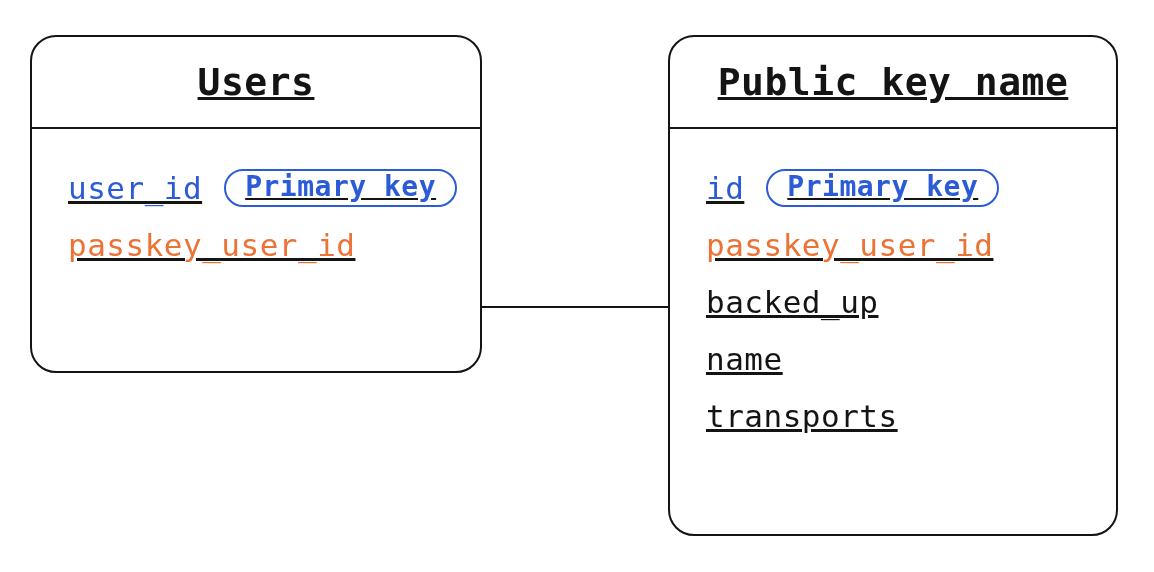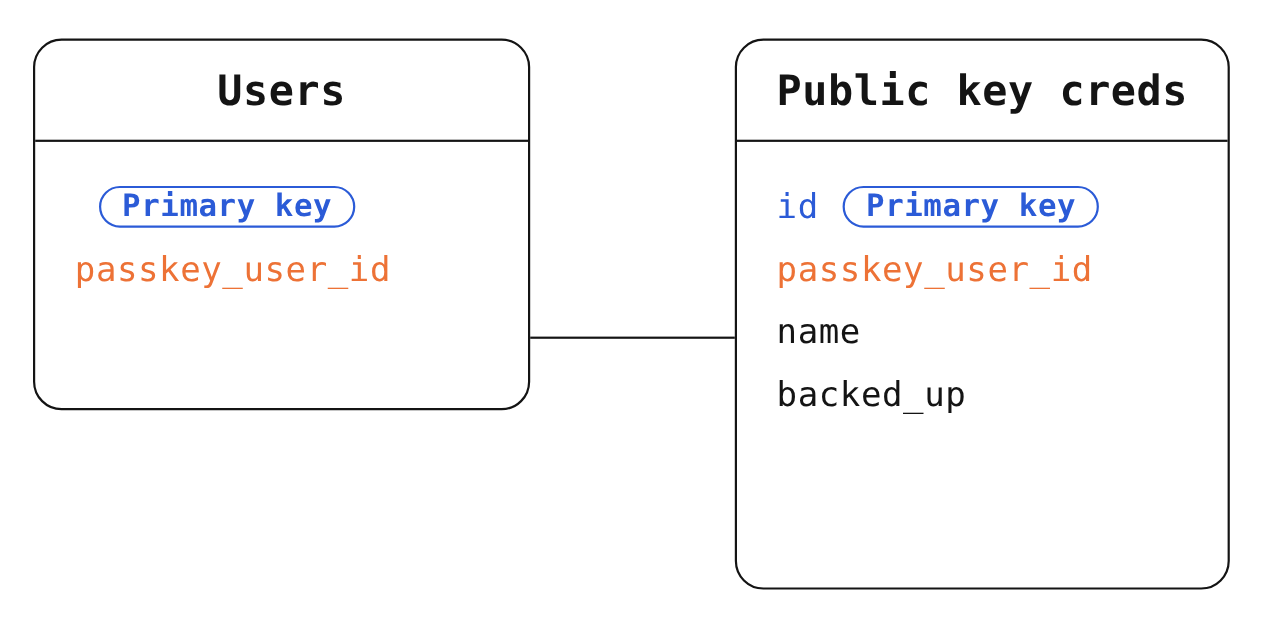--- a/index.html
+++ b/index.html
@@ -18,20 +18,21 @@
     background: var(--bg);
     font-family: "DejaVu Sans Mono", "Liberation Mono", monospace;
     color: var(--text-black);
     overflow: hidden;
   }
   .card {
     position: absolute;
     background: var(--bg);
     border: 2px solid var(--border-color);
     border-radius: 26px;
+    text-decoration: underline;
   }
   .card-users  { left: 30px;  top: 35px; width: 452px; height: 338px; }
   .card-creds  { left: 668px; top: 35px; width: 450px; height: 501px; }
   .card-header {
     height: 92px;
     border-bottom: 2px solid var(--border-color);
     display: flex;
     align-items: center;
     justify-content: center;
   }
@@ -82,44 +83,48 @@
 <body>
 
 <div class="canvas">
 
   <div class="card card-users">
     <div class="card-header">
       <span class="card-title">Users</span>
     </div>
     <div class="card-body">
       <div class="field-row">
+        <span class="field-name c-blue">user_id</span>
         <span class="pk-badge">Primary key</span>
       </div>
       <div class="field-row">
         <span class="field-name c-orange">passkey_user_id</span>
       </div>
     </div>
   </div>
 
   <div class="connector"></div>
 
   <div class="card card-creds">
     <div class="card-header">
-      <span class="card-title">Public key creds</span>
+      <span class="card-title">Public key name</span>
     </div>
     <div class="card-body">
       <div class="field-row">
         <span class="field-name c-blue">id</span>
         <span class="pk-badge">Primary key</span>
       </div>
       <div class="field-row">
         <span class="field-name c-orange">passkey_user_id</span>
       </div>
       <div class="field-row">
+        <span class="field-name c-black">backed_up</span>
+      </div>
+      <div class="field-row">
         <span class="field-name c-black">name</span>
       </div>
       <div class="field-row">
-        <span class="field-name c-black">backed_up</span>
+        <span class="field-name c-black">transports</span>
       </div>
     </div>
   </div>
 
 </div>
 
 </body></html>

